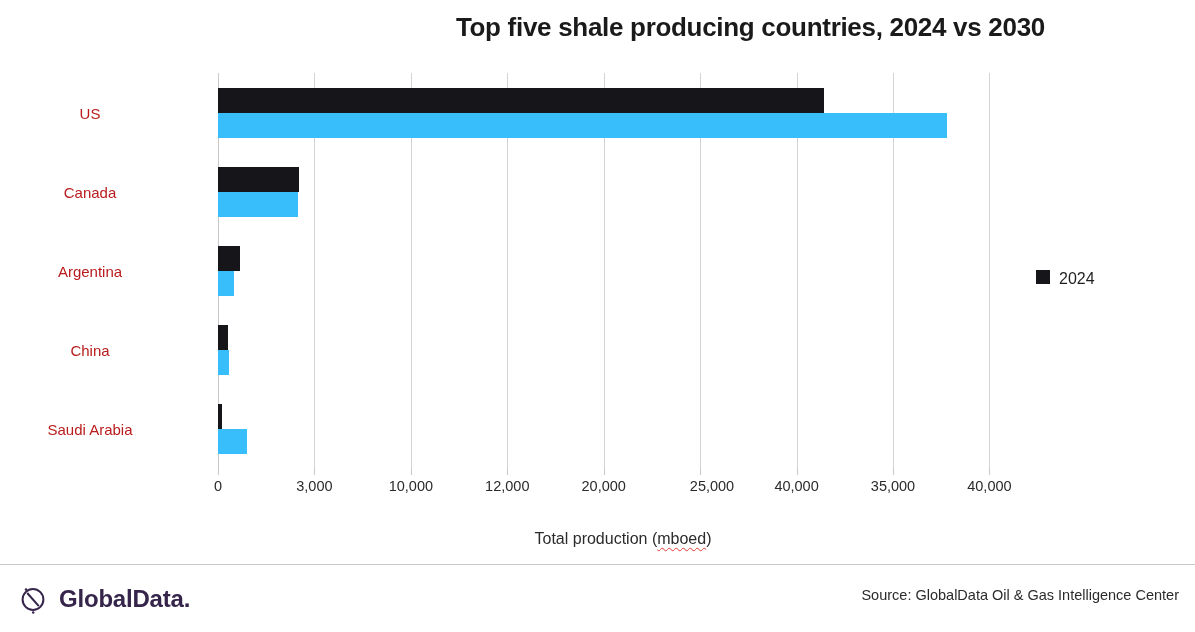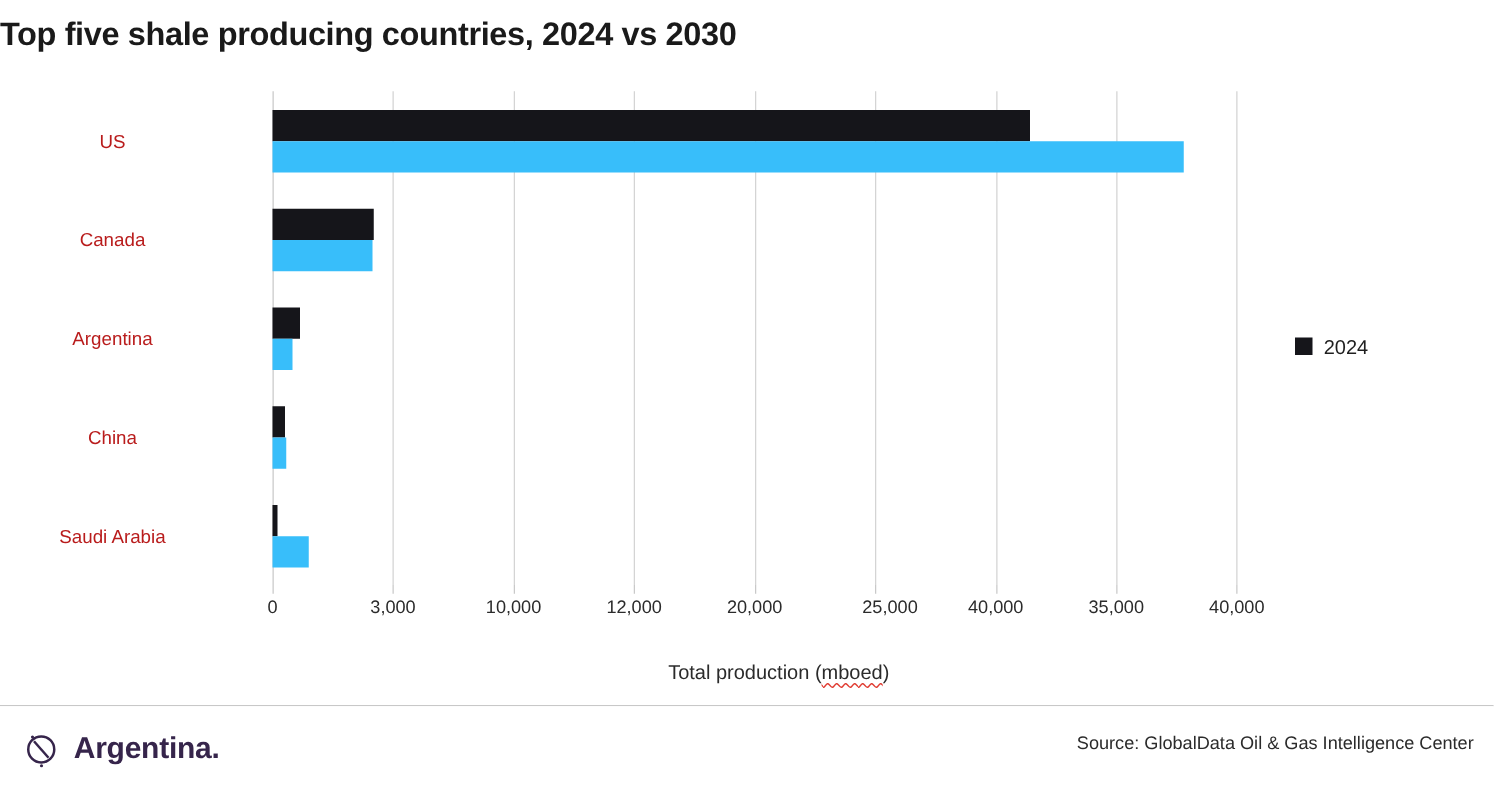--- a/index.html
+++ b/index.html
@@ -15,21 +15,21 @@
     width: 1195px;
     height: 632px;
     background: #ffffff;
   }
 
   
   #chart-title {
     position: absolute;
     left: 0; top: 12px;
     width: 1045px;
-    text-align: left;
+    text-align: right;
     font-size: 26px;
     font-weight: bold;
     color: #1a1a1a;
     letter-spacing: -0.3px;
     font-family: "Liberation Sans", sans-serif;
   }
 
   
   #plot-wrap {
     position: absolute;
@@ -268,18 +268,18 @@
 
   <div id="footer-divider"></div>
   <div id="footer">
     <div id="brand">
       <svg id="brand-mark" width="34" height="34" viewBox="0 0 34 34" aria-hidden="true">
         <circle cx="17" cy="17.5" r="10.4" fill="none" stroke="#36254b" stroke-width="2"></circle>
         <line x1="11.2" y1="11.0" x2="22.8" y2="24.2" stroke="#36254b" stroke-width="2"></line>
         <circle cx="10.0" cy="7.6" r="1.25" fill="#36254b"></circle>
         <circle cx="17.2" cy="30.6" r="1.25" fill="#36254b"></circle>
       </svg>
-      <span id="brand-name">Argentina.</span>
+      <span id="brand-name">GlobalData.</span>
     </div>
     <div id="source-note">Source: GlobalData Oil &amp; Gas Intelligence Center</div>
   </div>
 
 </div>
 
 </body></html>

